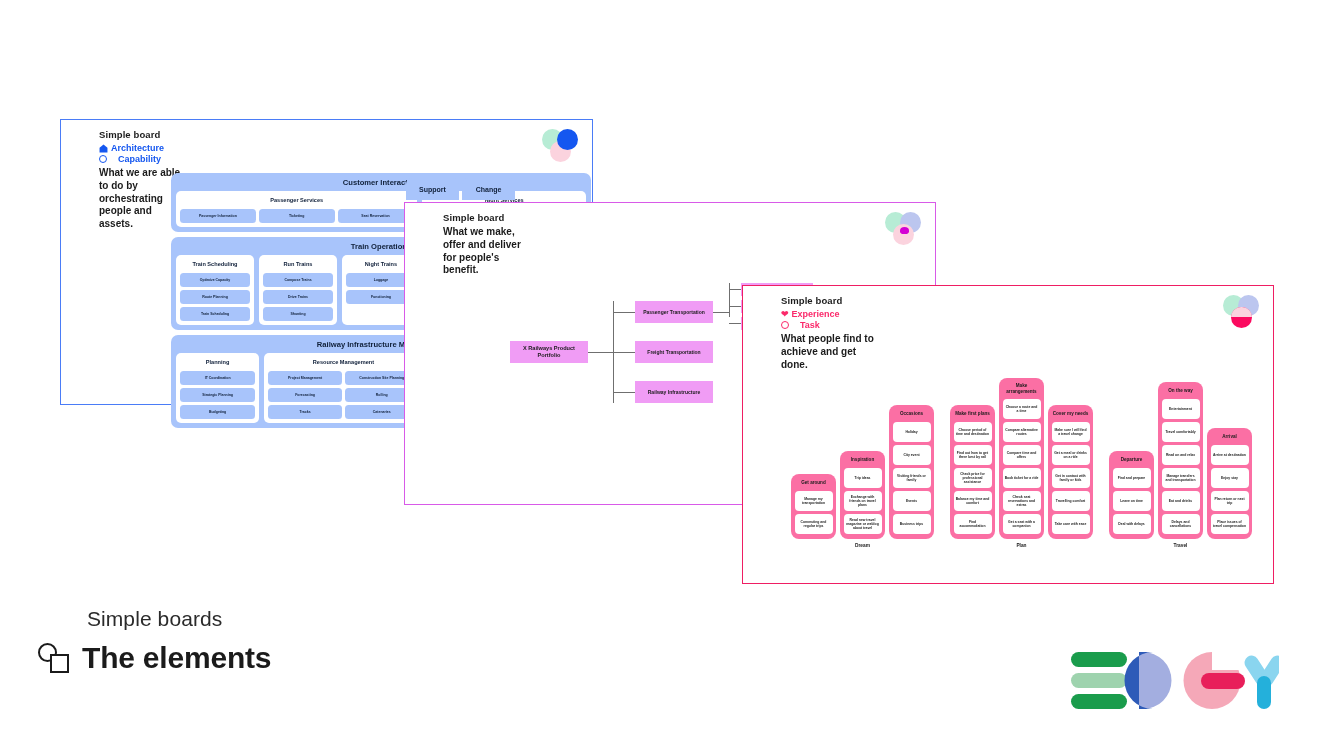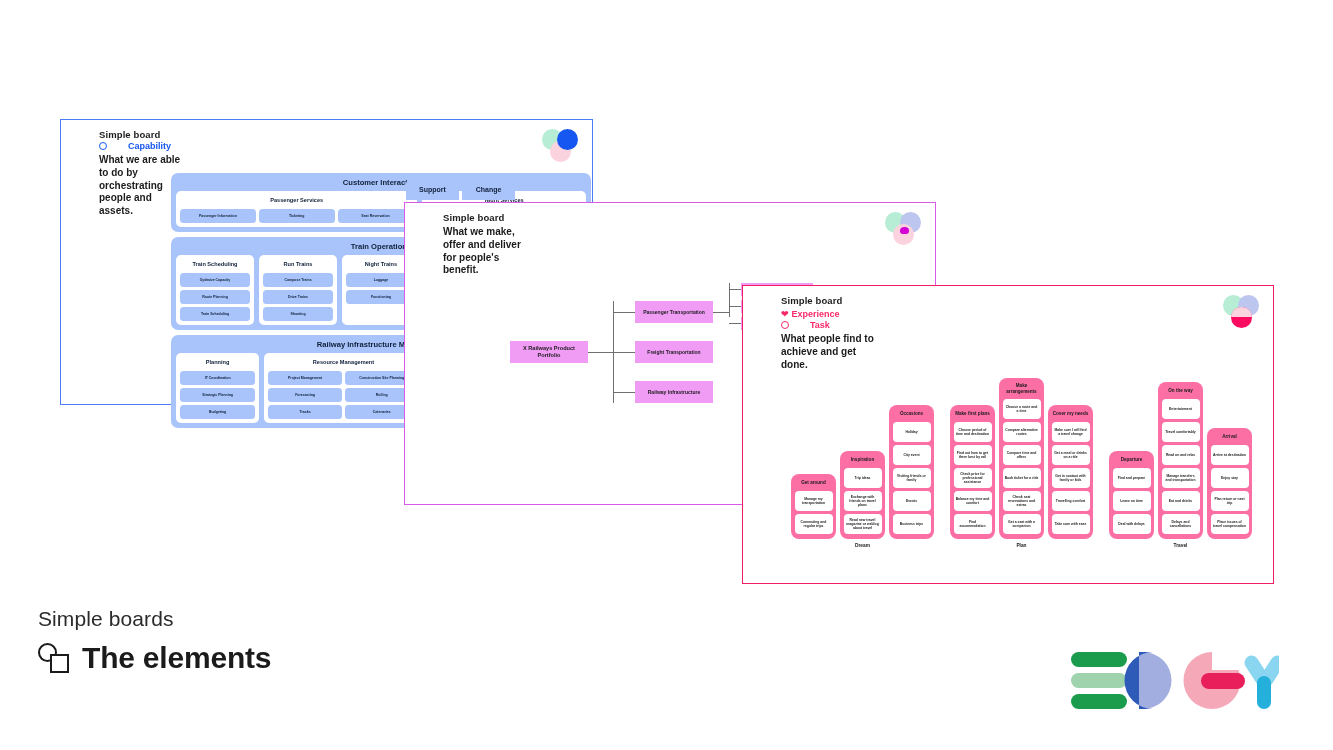--- a/index.html
+++ b/index.html
@@ -11,21 +11,21 @@
     font-family: "Liberation Sans", sans-serif;
     overflow: hidden;
     position: relative;
   }
   #stage { position: absolute; inset: 0; }
 
   
   .board { position: absolute; background: #ffffff; padding-left: 30px; }
   .board-title { font-weight: bold; font-size: 9.5px; color: #1b1b1b; letter-spacing: .1px; }
   .board-type { font-weight: bold; font-size: 9px; display: flex; align-items: center; gap: 3px; margin-top: 3px; }
-  .board-sub  { font-weight: bold; font-size: 9px; display: flex; align-items: center; gap: 21px; margin-top: 1px; }
+  .board-sub  { font-weight: bold; font-size: 9px; display: flex; align-items: center; gap: 11px; margin-top: 1px; }
   .board-desc { font-weight: bold; font-size: 10px; color: #1b1b1b; line-height: 1.28; margin-top: 3px; width: 86px; }
 
   
   .venn { position: absolute; width: 38px; height: 34px; }
   .venn i { position: absolute; width: 21px; height: 21px; border-radius: 50%; display:block; }
   .venn .c-g { left: 0;    top: 0;  background: #b7ecd5; }
   .venn .c-b { left: 15px; top: 0;  background: #bcc6ef; }
   .venn .c-p { left: 7.5px; top: 12px; background: #fbd3de; }
 
   
@@ -93,41 +93,49 @@
   }
   .jcol-title { text-align: center; font-weight: bold; font-size: 4.6px; color: #1b1b1b;
                 line-height: 1.2; padding: 1px 0 2px; min-height: 10px;
                 display:flex; align-items:center; justify-content:center; }
   .jnote { background: #ffffff; border-radius: 4px; min-height: 20px;
            font-size: 3.4px; font-weight: bold; color: #1b1b1b; text-align: center;
            line-height: 1.22; padding: 2px 2px; display: flex; align-items: center; justify-content: center; }
   .jgroup-label { font-size: 4.8px; font-weight: bold; color: #1b1b1b; margin-top: 4px; }
 
   
-  #footer { position: absolute; left: 38px; top: 607px; }
+  #footer { position: absolute; left: 38px; top: 607px; text-align: center; }
   #footer .kicker { font-size: 21px; color: #2b2b2b; font-weight: normal; letter-spacing: .1px; }
   #footer .title-row { display: flex; align-items: center; gap: 11px; margin-top: 10px; }
   #footer .big-title { font-size: 30px; font-weight: bold; color: #1b1b1b; letter-spacing: -.2px; }
   .elem-ico { position: relative; width: 33px; height: 33px; }
   .elem-ico .circ { position: absolute; left: 0; top: 1px; width: 19px; height: 19px;
                     border: 2.4px solid #1b1b1b; border-radius: 50%; background: #fff; }
   .elem-ico .sq   { position: absolute; left: 12px; top: 12px; width: 19px; height: 19px;
                     border: 2.4px solid #1b1b1b; background: #fff; }
 
   
   #logo { position: absolute; left: 1069px; top: 650px; width: 210px; height: 62px; }
 </style>
 </head>
 <body>
 
 <div id="stage">
 
   <div class="board" id="board-arch">
     <div class="pad">
       <div class="board-title">Simple board</div>
+      <div class="board-type" style="color:#1557f0">
+        <span style="display:inline-block;width:9px;height:9px;position:relative;">
+          <svg width="9" height="9" viewBox="0 0 10 10">
+              <path d="M5 0.6 L9.4 4.2 L9.4 9.4 L0.6 9.4 L0.6 4.2 Z" fill="#1557f0"></path>
+            </svg>
+        </span>
+        <span>Architecture</span>
+      </div>
       <div class="board-sub" style="color:#1557f0">
         <span class="ico-cap"></span>
         <span>Capability</span>
       </div>
       <div class="board-desc">What we are able to do by orchestrating people and assets.</div>
     </div>
 
     <div class="venn" style="right:12px; top:9px;">
       <i class="c-g"></i>
         <i class="c-p"></i>

